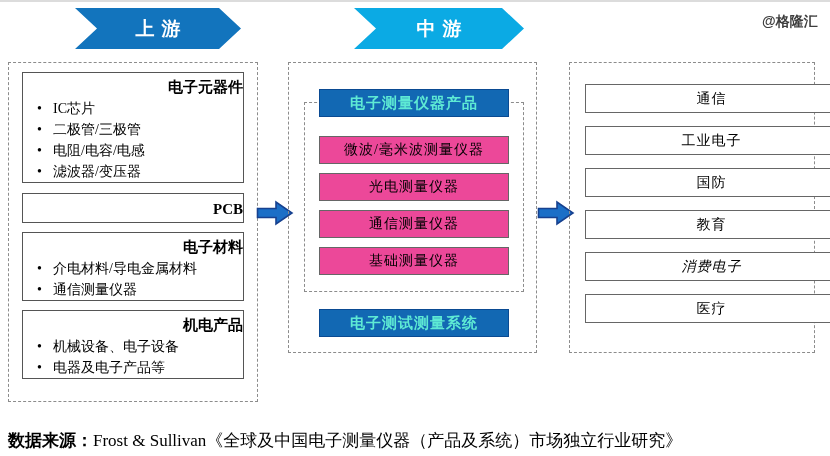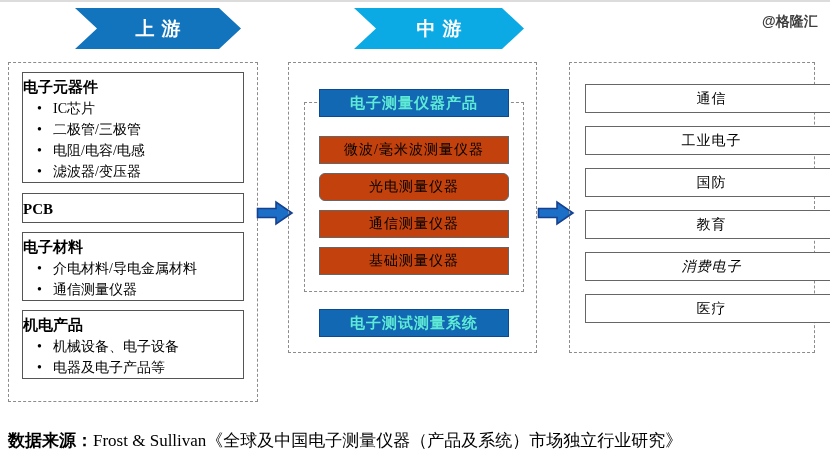--- a/index.html
+++ b/index.html
@@ -32,21 +32,21 @@
   .stage { position: absolute; border: 1px dashed #8c8c8c; background: transparent; }
   .stage.left  { left: 8px;   top: 62px; width: 250px; height: 340px; }
   .stage.mid   { left: 288px; top: 62px; width: 249px; height: 291px; }
   .stage.right { left: 569px; top: 62px; width: 246px; height: 291px; }
   
   .ubox {
     position: absolute; left: 13px; width: 222px;
     border: 1px solid #555555; background: #ffffff; padding-top: 3px;
   }
   .ubox .title {
-    text-align: left; font-weight: bold; font-size: 15px;
+    text-align: right; font-weight: bold; font-size: 15px;
     line-height: 22px; color: #000000;
   }
   .ubox .title.only { line-height: 24px; }
   .ubox ul { list-style: none; margin: 0; padding: 0 4px 2px 14px; }
   .ubox li {
     font-size: 14px; line-height: 21px; color: #000000;
     padding-left: 16px; position: relative; white-space: nowrap;
   }
   .ubox li::before {
     content: "•"; position: absolute; left: 0; top: 0; font-size: 14px;
@@ -63,26 +63,26 @@
   .blue-box {
     position: absolute; left: 30px; width: 190px; height: 28px; z-index: 3;
     background: #1268b3; border: 1px solid #0a4a92;
     display: flex; align-items: center; justify-content: center;
     color: #5eead4; font-weight: bold; font-size: 15px; letter-spacing: 1px;
   }
   .blue-box.header { top: 26px; }
   .blue-box.footer { top: 246px; }
   .mbox {
     position: absolute; left: 30px; width: 190px; height: 28px; z-index: 2;
-    background: #c2410c; border: 1px solid #666666;
+    background: #ec4899; border: 1px solid #666666;
     display: flex; align-items: center; justify-content: center;
     font-size: 14px; color: #000000; letter-spacing: 1px;
   }
   .mbox.m0 { top: 73px; }
-  .mbox.m1 { top: 110px; border-radius: 6px; }
+  .mbox.m1 { top: 110px; }
   .mbox.m2 { top: 147px; }
   .mbox.m3 { top: 184px; }
   
   .dbox {
     position: absolute; left: 15px; width: 253px; height: 29px;
     background: #ffffff; border: 1px solid #666666;
     display: flex; align-items: center; justify-content: center;
     font-size: 14px; color: #000000; letter-spacing: 1px;
   }
   .dbox.d0 { top: 21px; }

